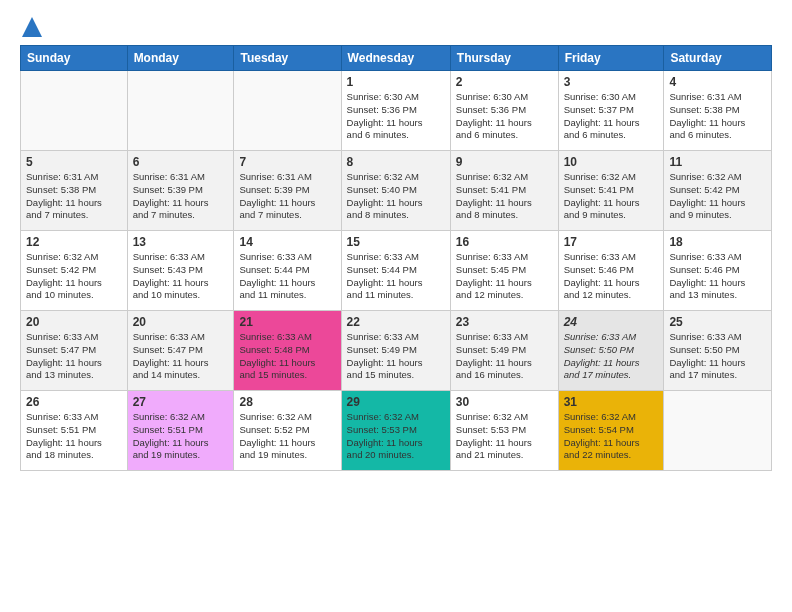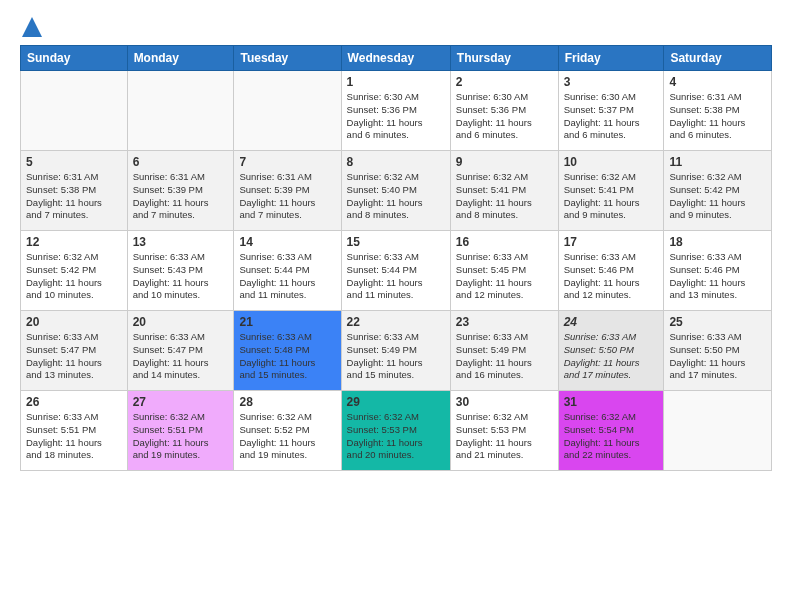--- a/index.html
+++ b/index.html
@@ -270,21 +270,21 @@
 Daylight: 11 hours
 and 13 minutes.</div>
           </td>
           <td style="background: rgb(242, 242, 242);">
             <span class="day-num">20</span>
             <div class="day-info" style="white-space: pre-line;">Sunrise: 6:33 AM
 Sunset: 5:47 PM
 Daylight: 11 hours
 and 14 minutes.</div>
           </td>
-          <td style="background: #3b82f6; margin-top: 8px;">
+          <td style="background: #ec4899; margin-top: 8px;">
             <span class="day-num">21</span>
             <div class="day-info" style="white-space: pre-line;">Sunrise: 6:33 AM
 Sunset: 5:48 PM
 Daylight: 11 hours
 and 15 minutes.</div>
           </td>
           <td style="background: rgb(242, 242, 242);">
             <span class="day-num">22</span>
             <div class="day-info" style="white-space: pre-line;">Sunrise: 6:33 AM
 Sunset: 5:49 PM
@@ -342,21 +342,21 @@
 Daylight: 11 hours
 and 20 minutes.</div>
           </td>
           <td style="background: rgb(255, 255, 255);">
             <span class="day-num">30</span>
             <div class="day-info" style="white-space: pre-line;">Sunrise: 6:32 AM
 Sunset: 5:53 PM
 Daylight: 11 hours
 and 21 minutes.</div>
           </td>
-          <td style="background: #d946ef;">
+          <td style="background: #eab308;">
             <span class="day-num">31</span>
             <div class="day-info" style="white-space: pre-line;">Sunrise: 6:32 AM
 Sunset: 5:54 PM
 Daylight: 11 hours
 and 22 minutes.</div>
           </td>
           <td class="empty-cell"></td>
         </tr>
       </tbody>
   </table>

